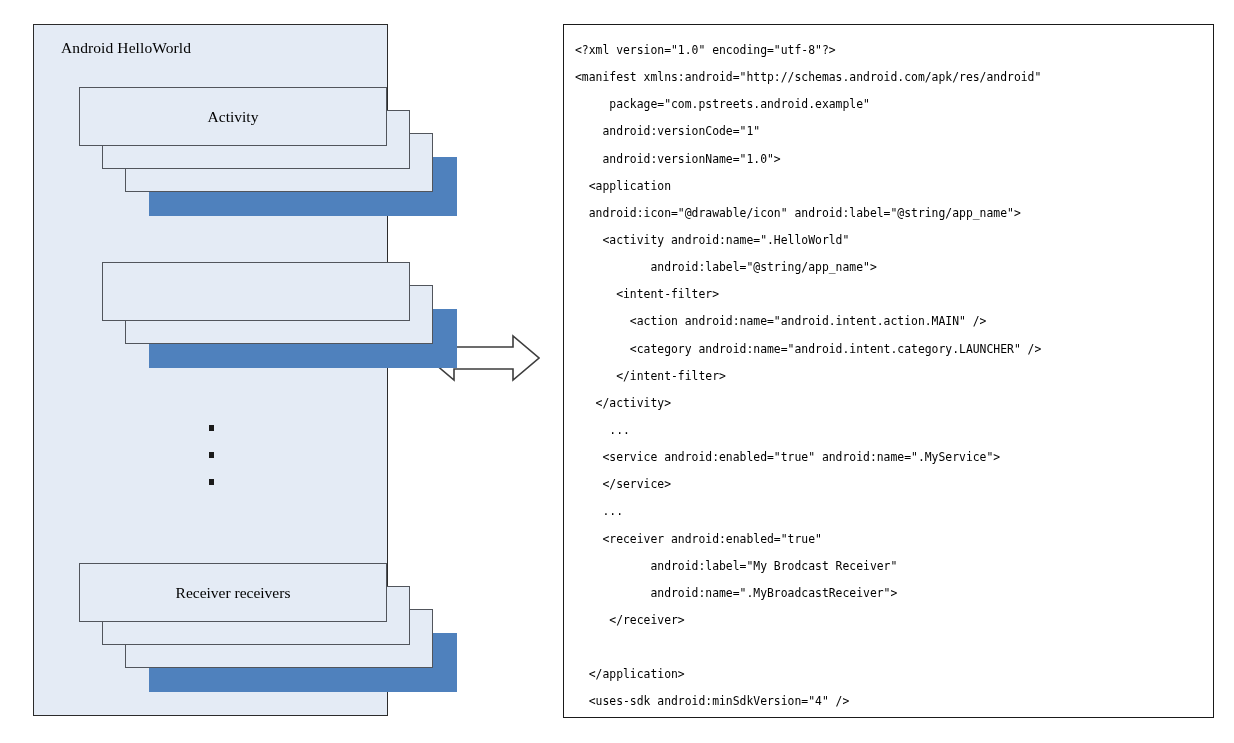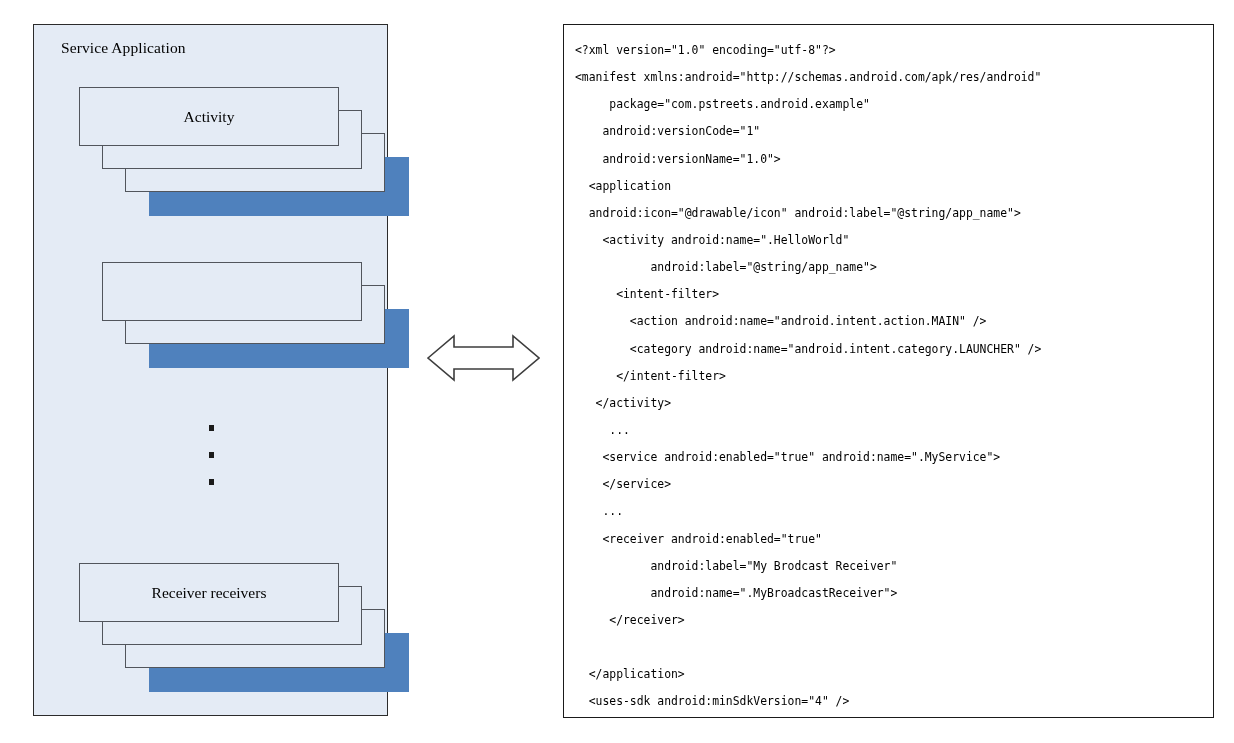--- a/index.html
+++ b/index.html
@@ -43,21 +43,21 @@
     left: 45px;
     width: 295px;
     height: 120px;
   }
   .card-stack.stack-activity  { top: 62px; }
   .card-stack.stack-service   { top: 214px; }
   .card-stack.stack-receivers { top: 538px; }
 
   .stack-layer {
     position: absolute;
-    width: 260px;
+    width: 308px;
     height: 59px;
     box-sizing: border-box;
     background: #e4ebf5;
     border: 1.2px solid #51555c;
     padding-left: 24px;
   }
   .stack-layer.layer-1 { left: 0px;  top: 0px;  z-index: 4; }
   .stack-layer.layer-2 { left: 23px; top: 23px; z-index: 3; }
   .stack-layer.layer-3 { left: 46px; top: 46px; z-index: 2; }
 
@@ -132,21 +132,21 @@
   #manifest-code .code-line {
     height: 27.15px;
     white-space: pre;
   }
 </style>
 </head>
 <body>
 
 <div id="android-app-panel">
 
-  <div id="android-app-title">Service Application</div>
+  <div id="android-app-title">Android HelloWorld</div>
 
   <div class="card-stack stack-activity">
     <div class="stack-layer layer-blue"></div>
     <div class="stack-layer layer-3"></div>
     <div class="stack-layer layer-2"></div>
     <div class="stack-layer layer-1">
       <div class="stack-label">Activity</div>
     </div>
   </div>
 

